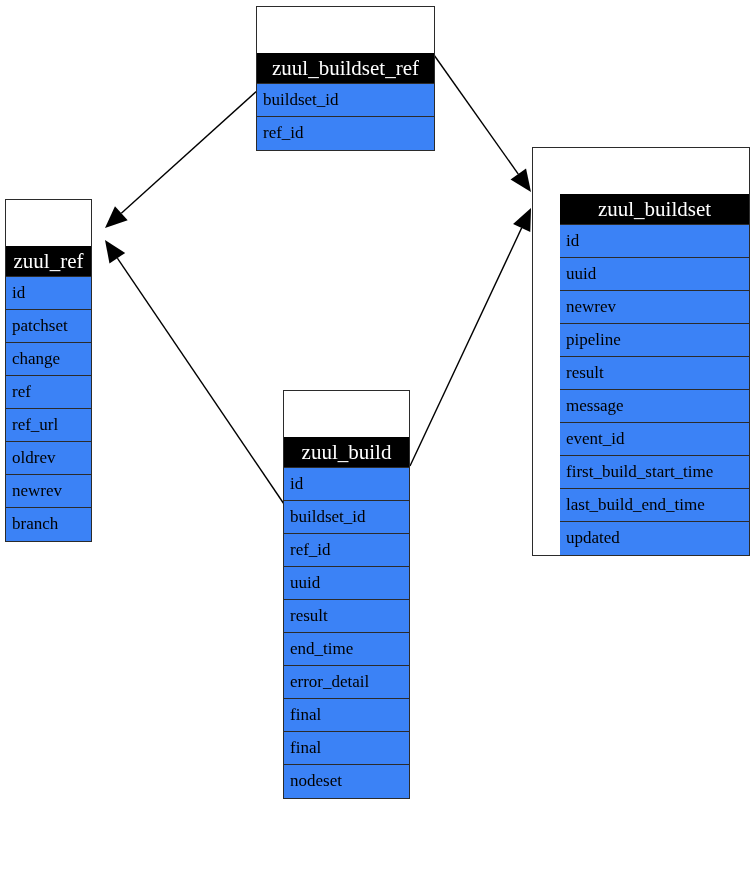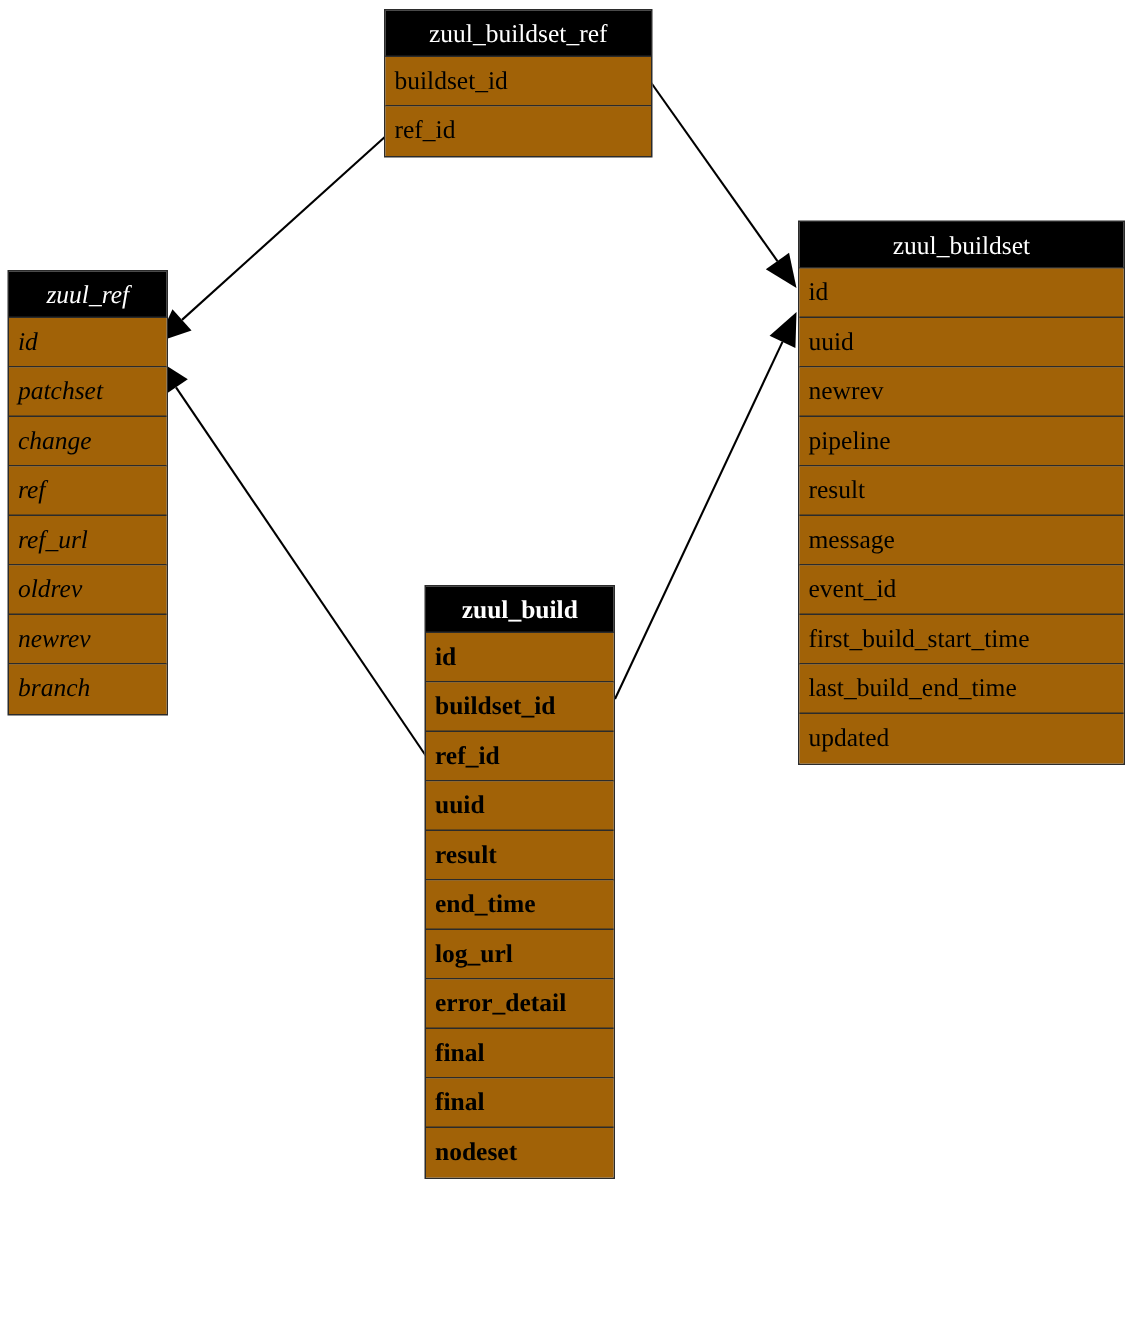--- a/index.html
+++ b/index.html
@@ -27,31 +27,32 @@
     position: absolute;
     box-sizing: border-box;
     border: 1px solid #2b2b2b;
     background: #ffffff;
     z-index: 2;
   }
   .node-title {
     background: #000000;
     color: #ffffff;
     text-align: center;
-    font-size: 17px;
+    font-size: 21px;
     line-height: 31px;
     height: 31px;
     box-sizing: border-box;
     border-bottom: 1px solid #2b2b2b;
     white-space: nowrap;
     overflow: hidden;
+    margin-top: 46px;
   }
   .node-row {
     color: #000000;
-    background: #a16207;
+    background: #3b82f6;
     font-size: 17px;
     line-height: 32px;
     height: 33px;
     box-sizing: border-box;
     border-bottom: 1px solid #2b2b2b;
     padding-left: 6px;
     white-space: nowrap;
     overflow: hidden;
   }
   .node-row:last-child {
@@ -81,53 +82,52 @@
         <polygon points="531,208 530.2595579578175,231.9520718432074 513.0574399920416,223.88441186701024" fill="#000000"></polygon>
       </g>
     </svg>
 
   <div id="nodes">
       <div class="node" style="left: 256px; top: 6px; width: 179px;">
         <div class="node-title">zuul_buildset_ref</div>
         <div class="node-row">buildset_id</div>
         <div class="node-row">ref_id</div>
       </div>
-      <div class="node" style="left: 5px; top: 180px; width: 107px; font-style: italic;">
+      <div class="node" style="left: 5px; top: 199px; width: 87px;">
         <div class="node-title">zuul_ref</div>
         <div class="node-row">id</div>
         <div class="node-row">patchset</div>
         <div class="node-row">change</div>
         <div class="node-row">ref</div>
         <div class="node-row">ref_url</div>
         <div class="node-row">oldrev</div>
         <div class="node-row">newrev</div>
         <div class="node-row">branch</div>
       </div>
-      <div class="node" style="left: 532px; top: 147px; width: 218px;">
+      <div class="node" style="left: 532px; top: 147px; width: 218px; padding-left: 27px;">
         <div class="node-title">zuul_buildset</div>
         <div class="node-row">id</div>
         <div class="node-row">uuid</div>
         <div class="node-row">newrev</div>
         <div class="node-row">pipeline</div>
         <div class="node-row">result</div>
         <div class="node-row">message</div>
         <div class="node-row">event_id</div>
         <div class="node-row">first_build_start_time</div>
         <div class="node-row">last_build_end_time</div>
         <div class="node-row">updated</div>
       </div>
-      <div class="node" style="left: 283px; top: 390px; width: 127px; font-weight: bold;">
+      <div class="node" style="left: 283px; top: 390px; width: 127px;">
         <div class="node-title">zuul_build</div>
         <div class="node-row">id</div>
         <div class="node-row">buildset_id</div>
         <div class="node-row">ref_id</div>
         <div class="node-row">uuid</div>
         <div class="node-row">result</div>
         <div class="node-row">end_time</div>
-        <div class="node-row">log_url</div>
         <div class="node-row">error_detail</div>
         <div class="node-row">final</div>
         <div class="node-row">final</div>
         <div class="node-row">nodeset</div>
       </div>
     </div>
 
 </div>
 
 </body></html>

